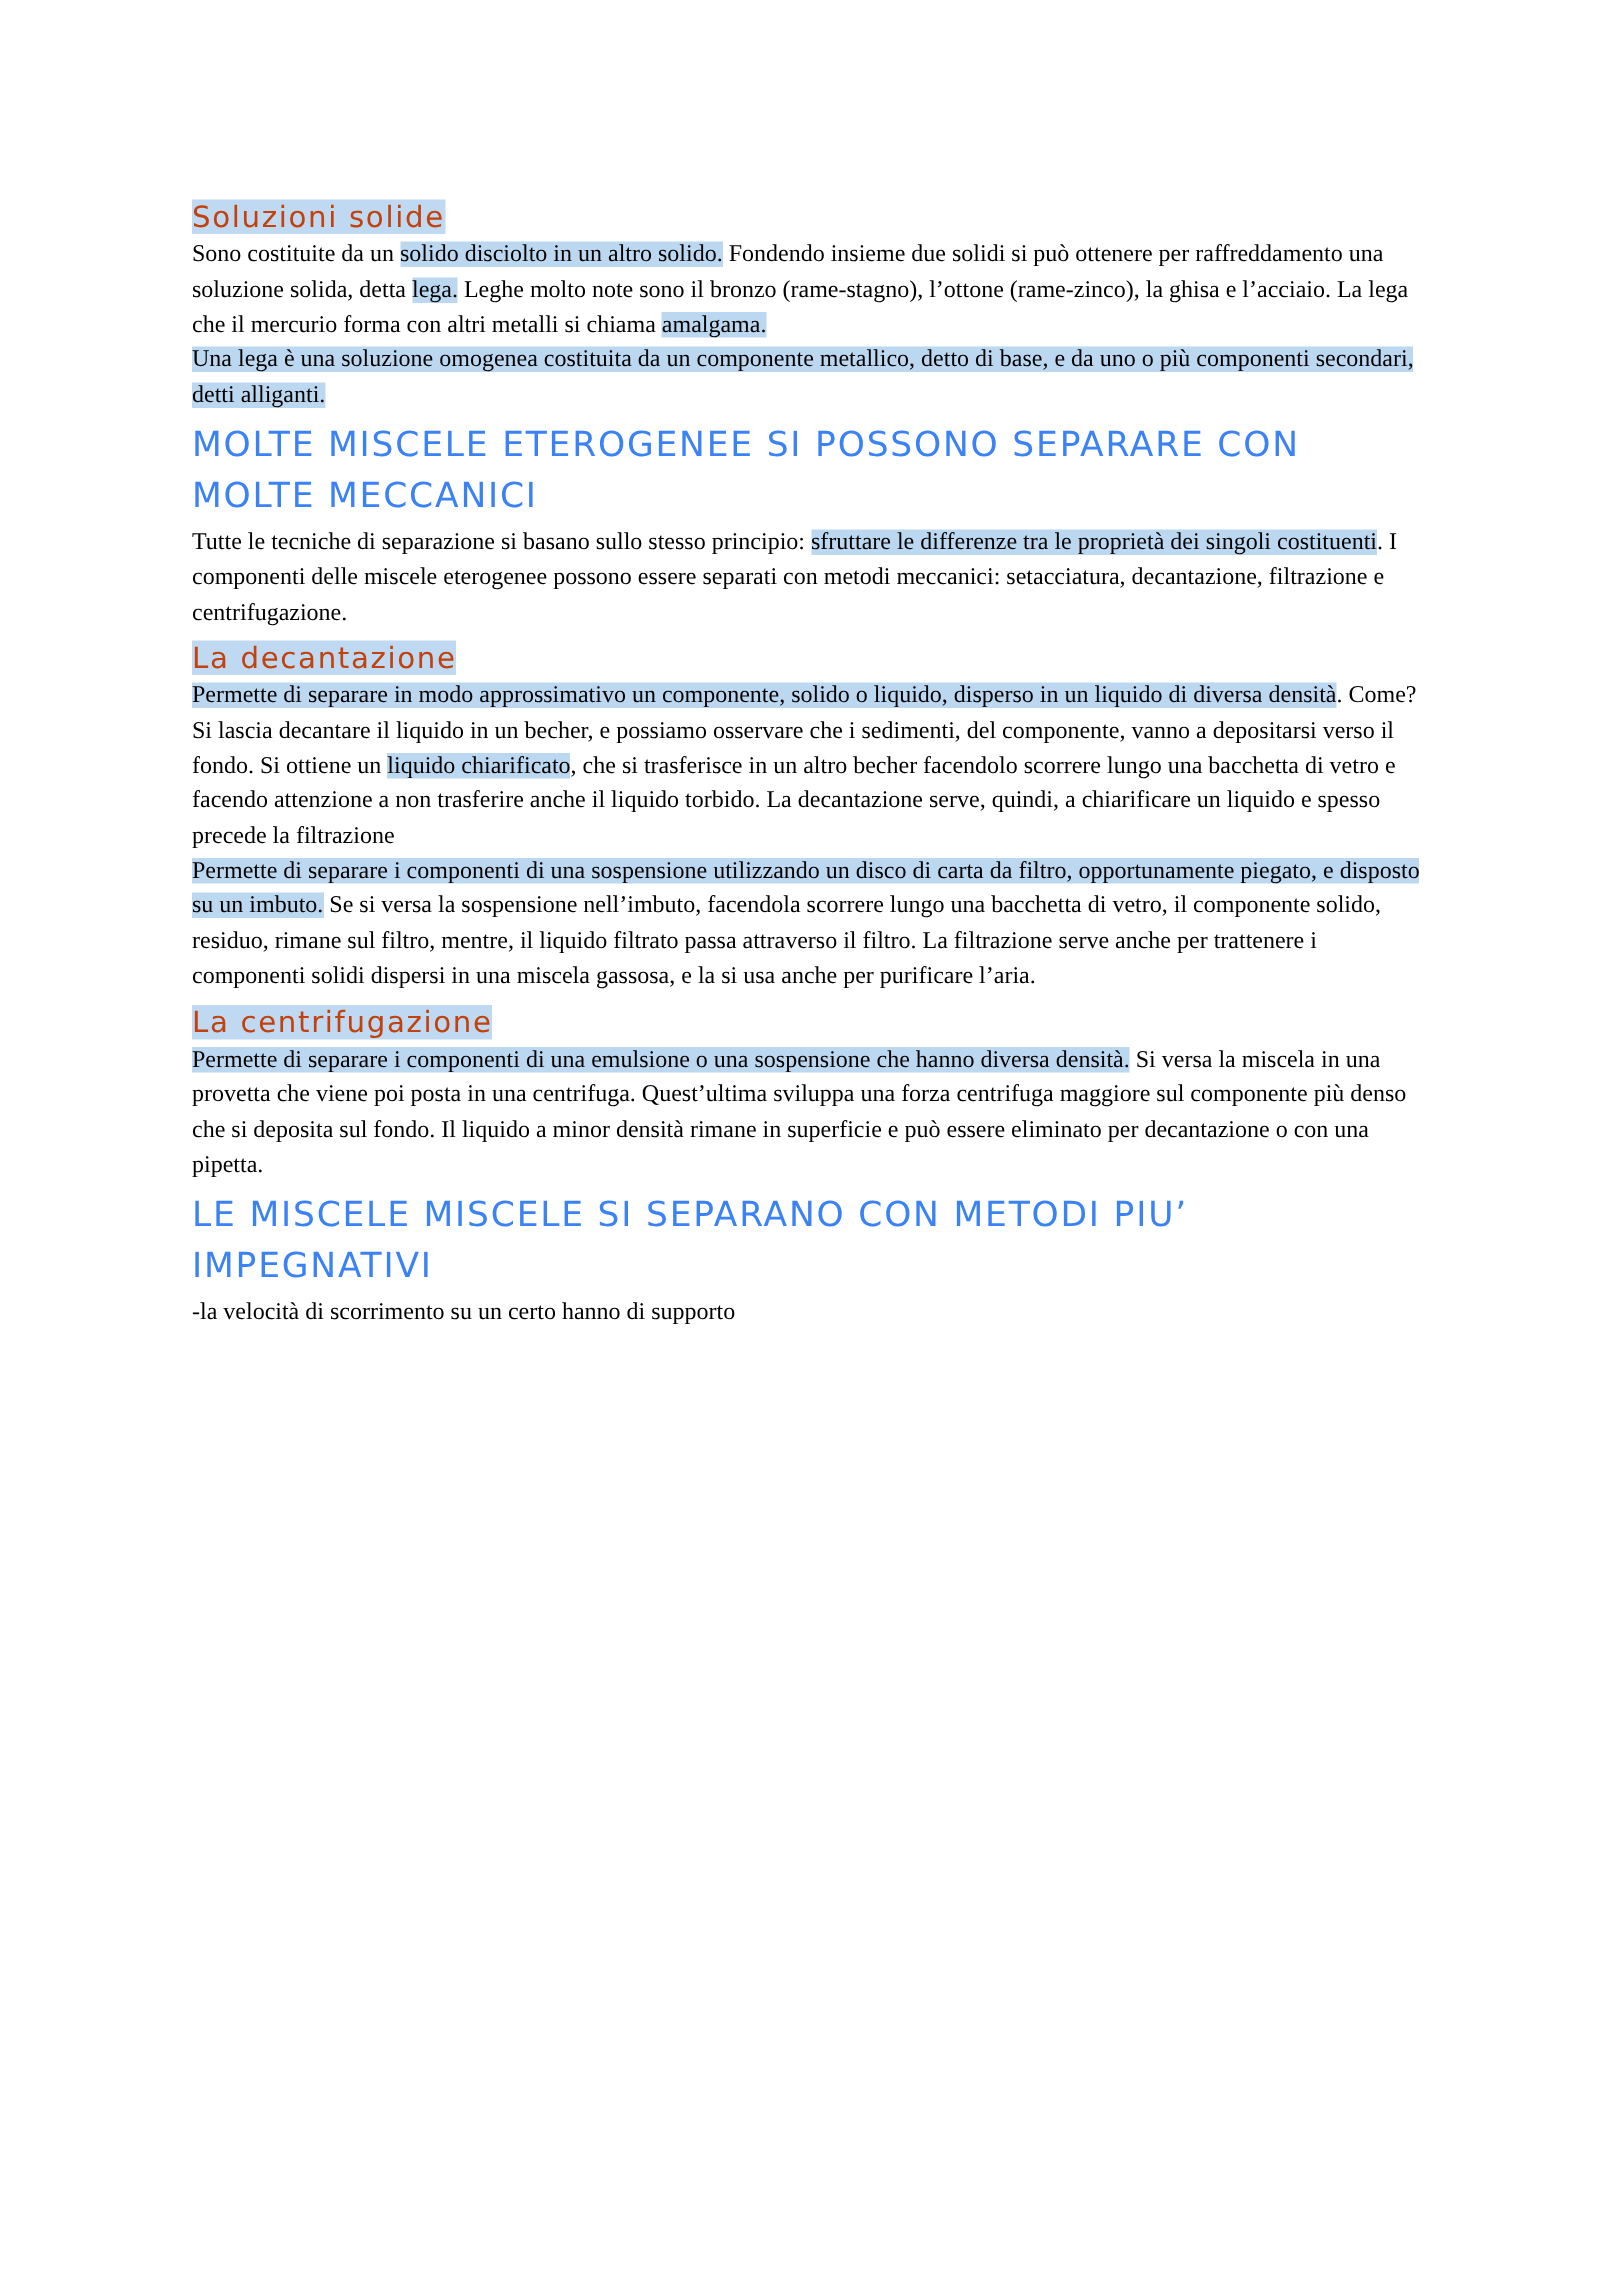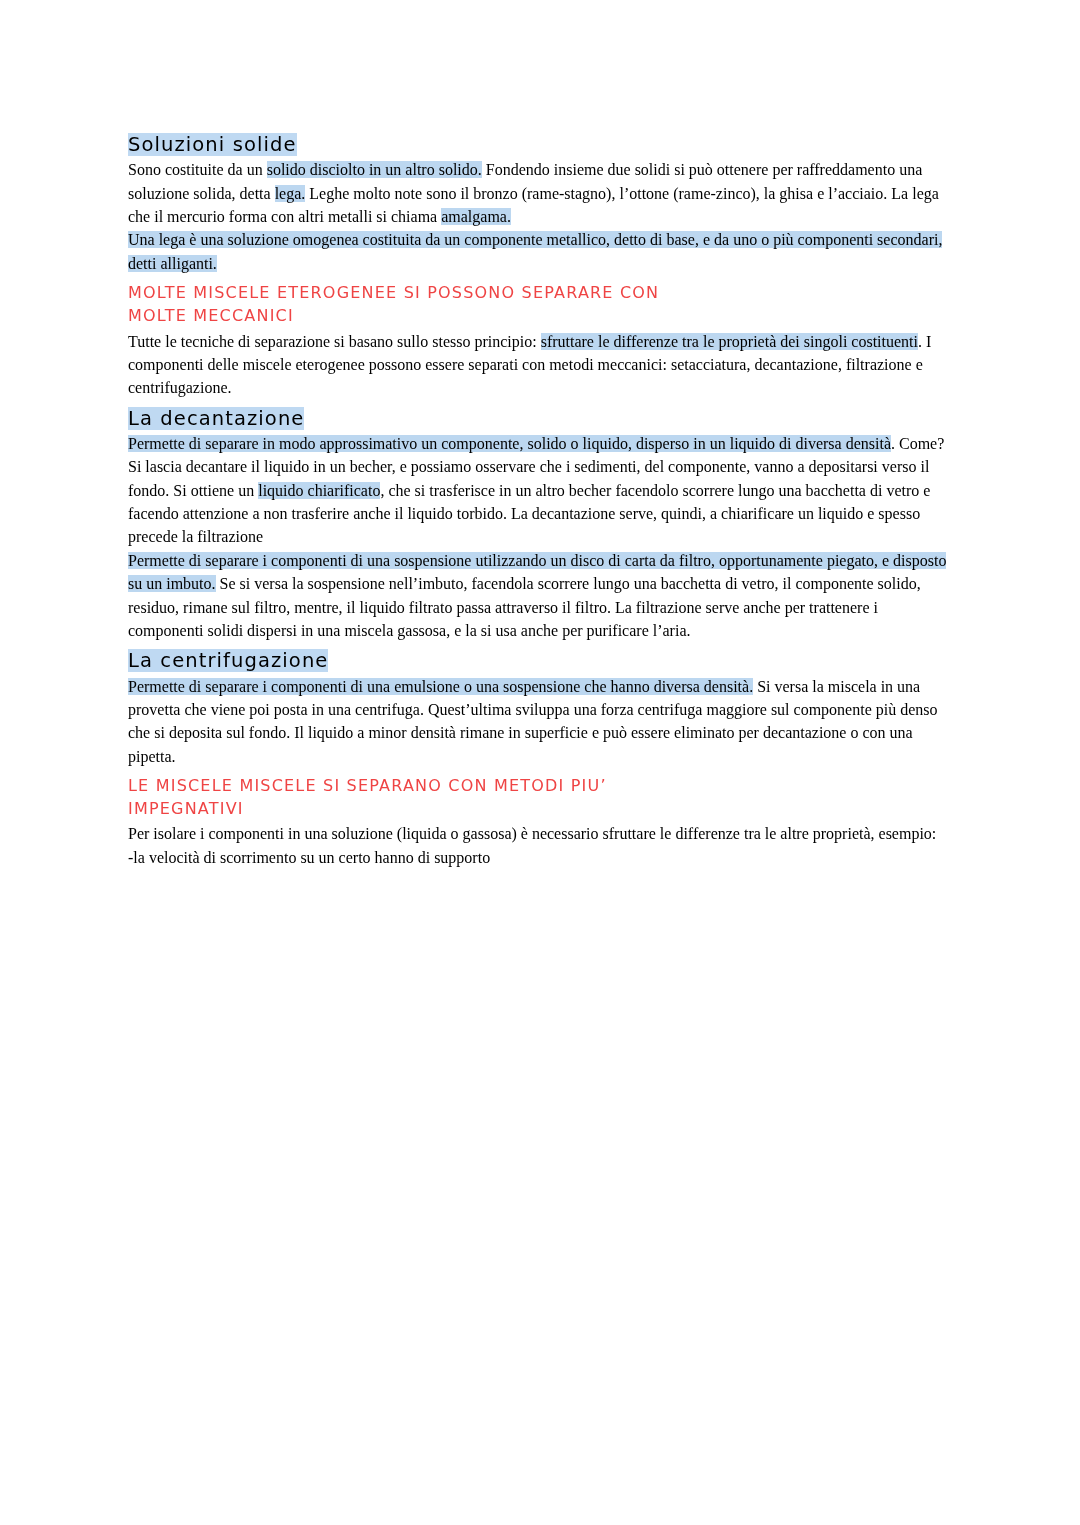--- a/index.html
+++ b/index.html
@@ -19,33 +19,33 @@
     position: absolute;
     left: 128px;
     top: 126px;
     width: 820px;
   }
   
   h2.sub-heading {
     font-family: "DejaVu Sans", sans-serif;
     font-size: 19.5px;
     font-weight: 400;
-    color: #000000;
+    color: #c2410c;
     letter-spacing: 1.1px;
     margin: 7px 0 1px 0;
     line-height: 1.25;
   }
   h2.sub-heading .hl {
     background: #bfd9f2;
   }
   h1.main-heading {
     font-family: "DejaVu Sans", sans-serif;
-    font-size: 16px;
+    font-size: 23px;
     font-weight: 400;
-    color: #ef4444;
+    color: #3b82f6;
     letter-spacing: 1.2px;
     margin: 6px 0 2px 0;
     line-height: 1.45;
   }
   h1.main-heading span.line {
     display: block;
   }
   p.body {
     font-size: 16px;
     line-height: 1.46;
@@ -78,17 +78,16 @@
 
     <p class="body"><span class="hl">Permette di separare i componenti di una sospensione utilizzando un disco di carta da filtro, opportunamente piegato, e disposto su un imbuto.</span><span> Se si versa la sospensione nell’imbuto, facendola scorrere lungo una bacchetta di vetro, il componente solido, residuo, rimane sul filtro, mentre, il liquido filtrato passa attraverso il filtro. La filtrazione serve anche per trattenere i componenti solidi dispersi in una miscela gassosa, e la si usa anche per purificare l’aria.</span></p>
 
     <h2 class="sub-heading"><span class="hl">La centrifugazione</span></h2>
     <p class="body"><span class="hl">Permette di separare i componenti di una emulsione o una sospensione che hanno diversa densità.</span><span> Si versa la miscela in una provetta che viene poi posta in una centrifuga. Quest’ultima sviluppa una forza centrifuga maggiore sul componente più denso che si deposita sul fondo. Il liquido a minor densità rimane in superficie e può essere eliminato per decantazione o con una pipetta.</span></p>
 
     <h1 class="main-heading">
         <span class="line">LE MISCELE MISCELE SI SEPARANO CON METODI PIU’</span>
         <span class="line">IMPEGNATIVI</span>
       </h1>
-    <p class="body"><span>Per isolare i componenti in una soluzione (liquida o gassosa) è necessario sfruttare le differenze tra le altre proprietà, esempio:</span></p>
     <p class="body"><span>-la velocità di scorrimento su un certo hanno di supporto</span></p>
 
   </div>
 </div>
 
 </body></html>

